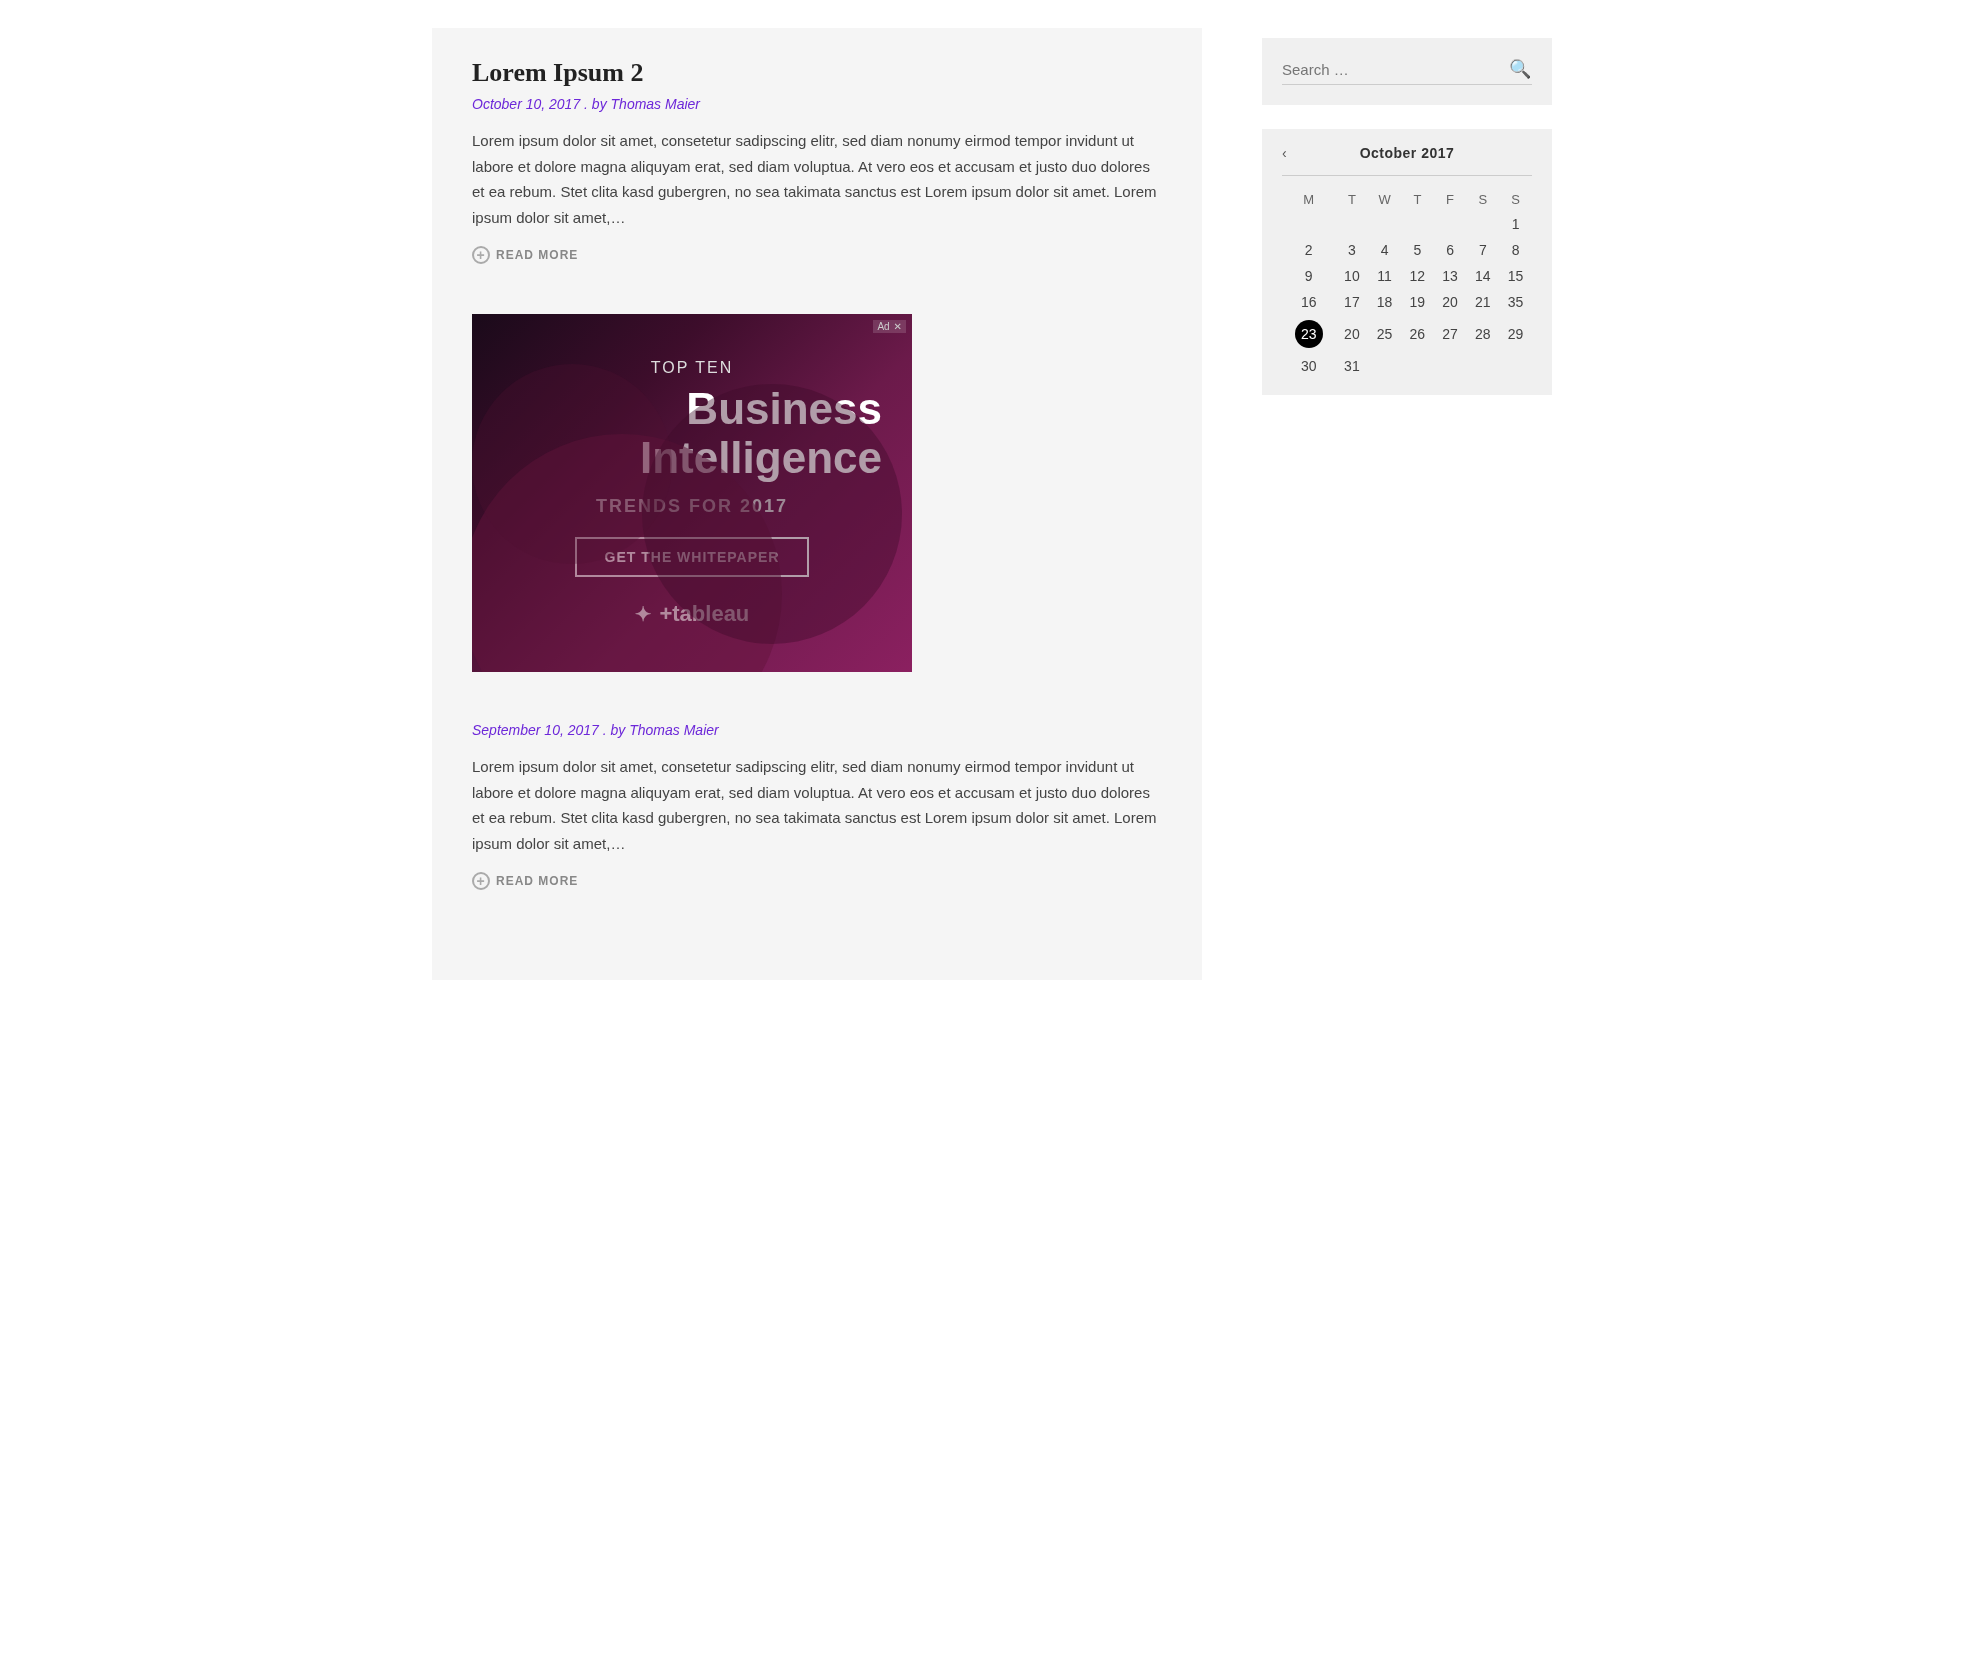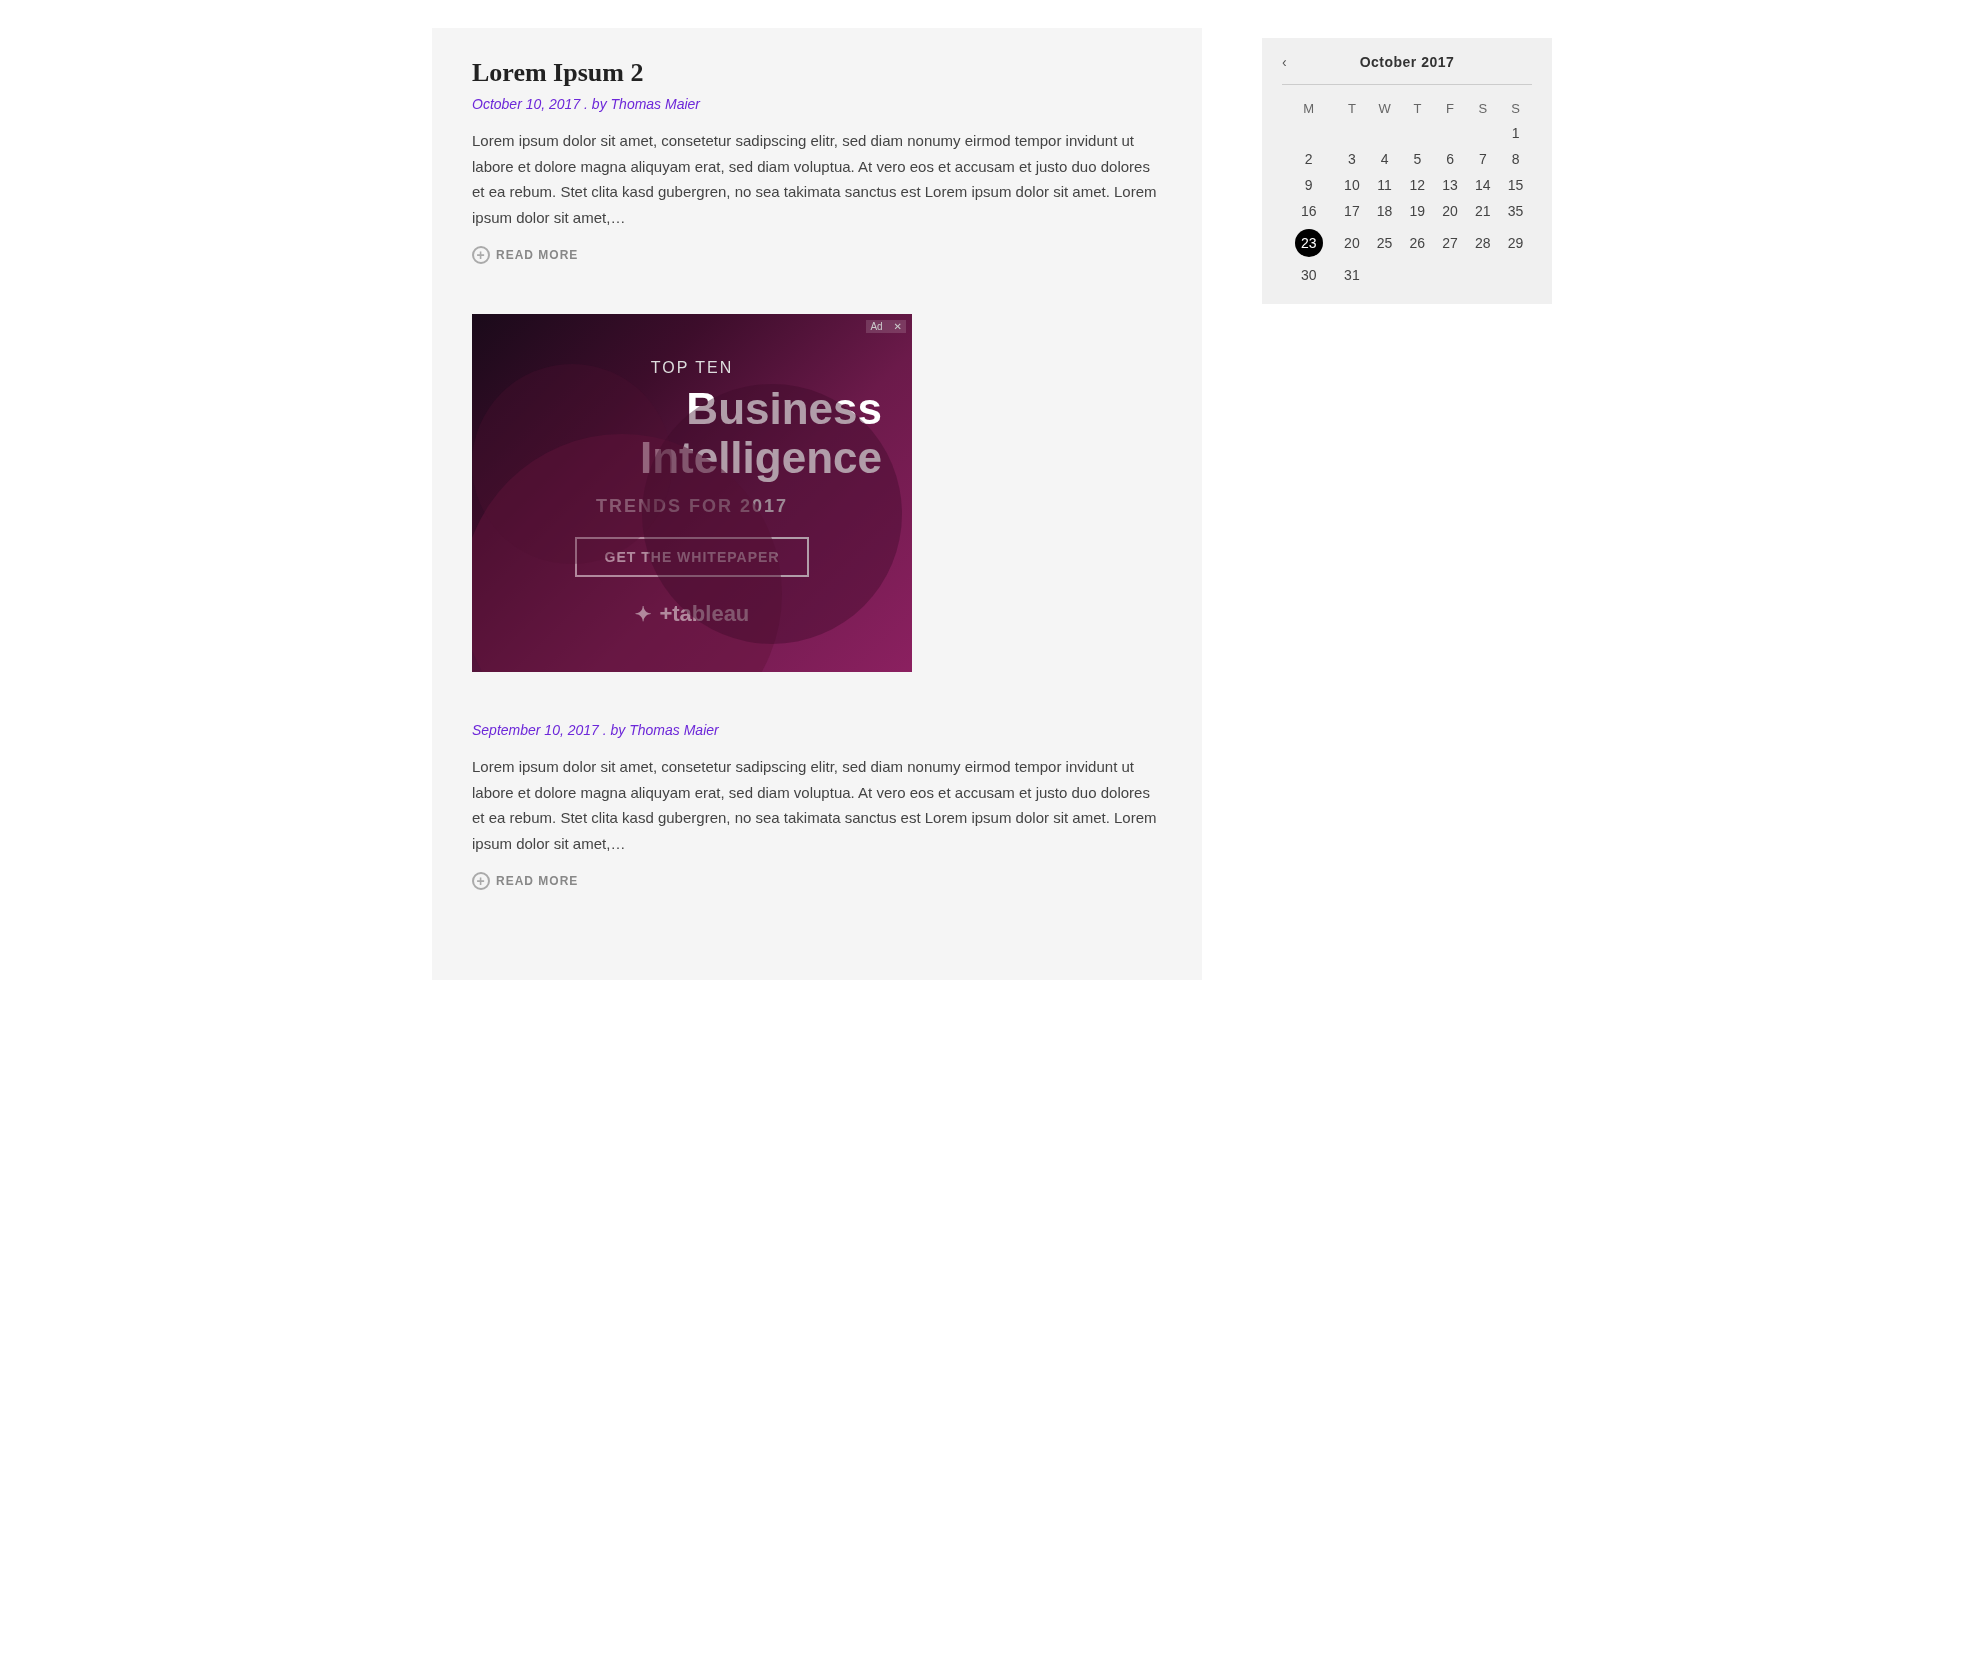--- a/index.html
+++ b/index.html
@@ -100,21 +100,21 @@
     }
     .ad-banner .ad-badge {
       position: absolute;
       top: 6px;
       right: 6px;
       background: rgba(255,255,255,0.15);
       color: #ccc;
       font-size: 10px;
       padding: 1px 4px;
       display: flex;
-      gap: 11px;
+      gap: 4px;
     }
     .ad-banner .ad-top-text {
       font-size: 16px;
       font-weight: normal;
       letter-spacing: 2px;
       text-transform: uppercase;
       color: #ddd;
       margin-bottom: 8px;
     }
     .ad-banner .ad-main-title {
@@ -307,20 +307,28 @@
       <button class="read-more-btn">
         <span class="plus-icon">+</span>
         <span>READ MORE</span>
       </button>
     </article>
 
   </div>
 
   <aside class="sidebar">
 
+    <div class="search-box">
+      <div class="search-input-wrapper">
+        <input class="search-input" type="text" placeholder="Search …" style="">
+        <button class="search-btn">
+          <span>🔍</span>
+        </button>
+      </div>
+    </div>
 
     <div class="calendar-widget">
       <div class="calendar-header">
         <button class="cal-prev">‹</button>
         <span class="cal-title">October 2017</span>
       </div>
       <hr class="divider-line">
       <table class="calendar-grid">
         <thead>
           <tr>

